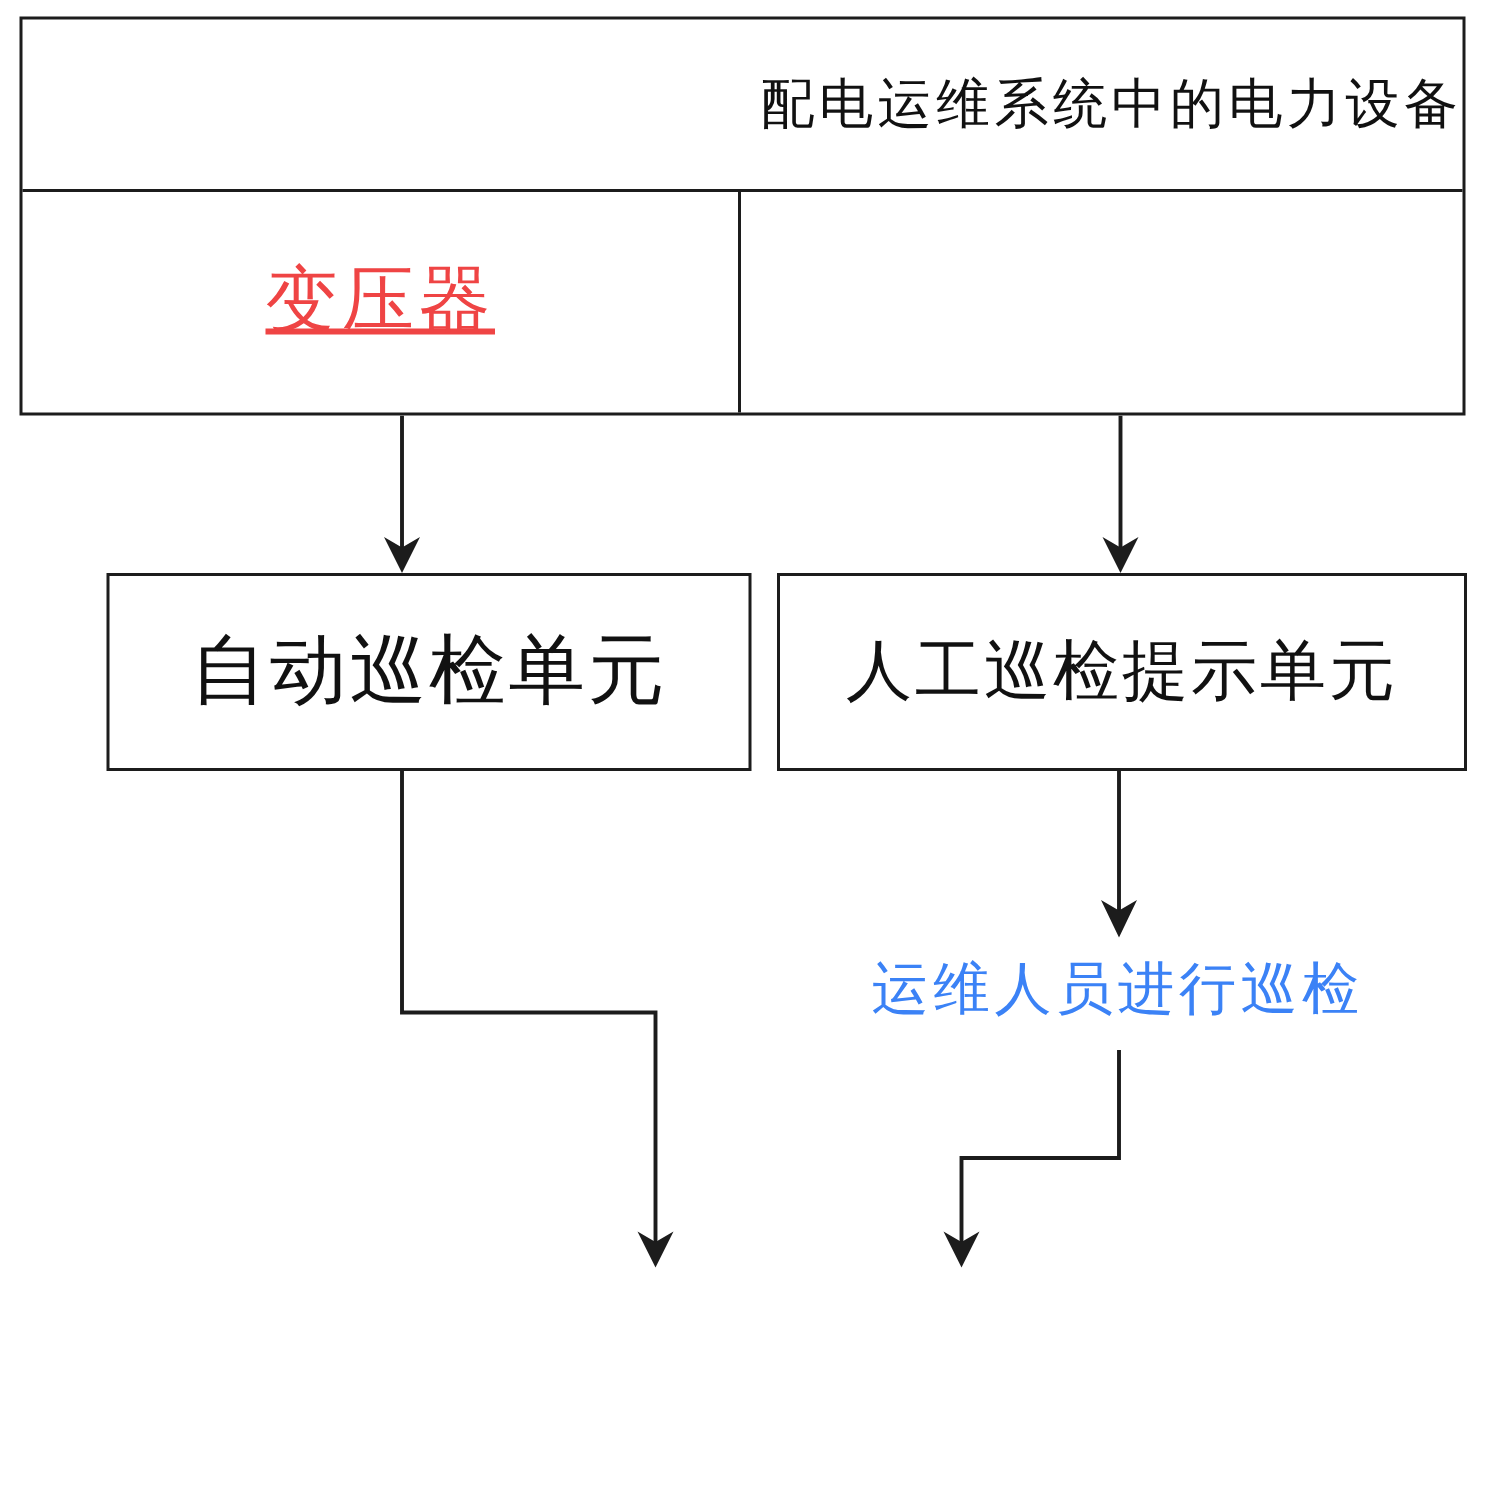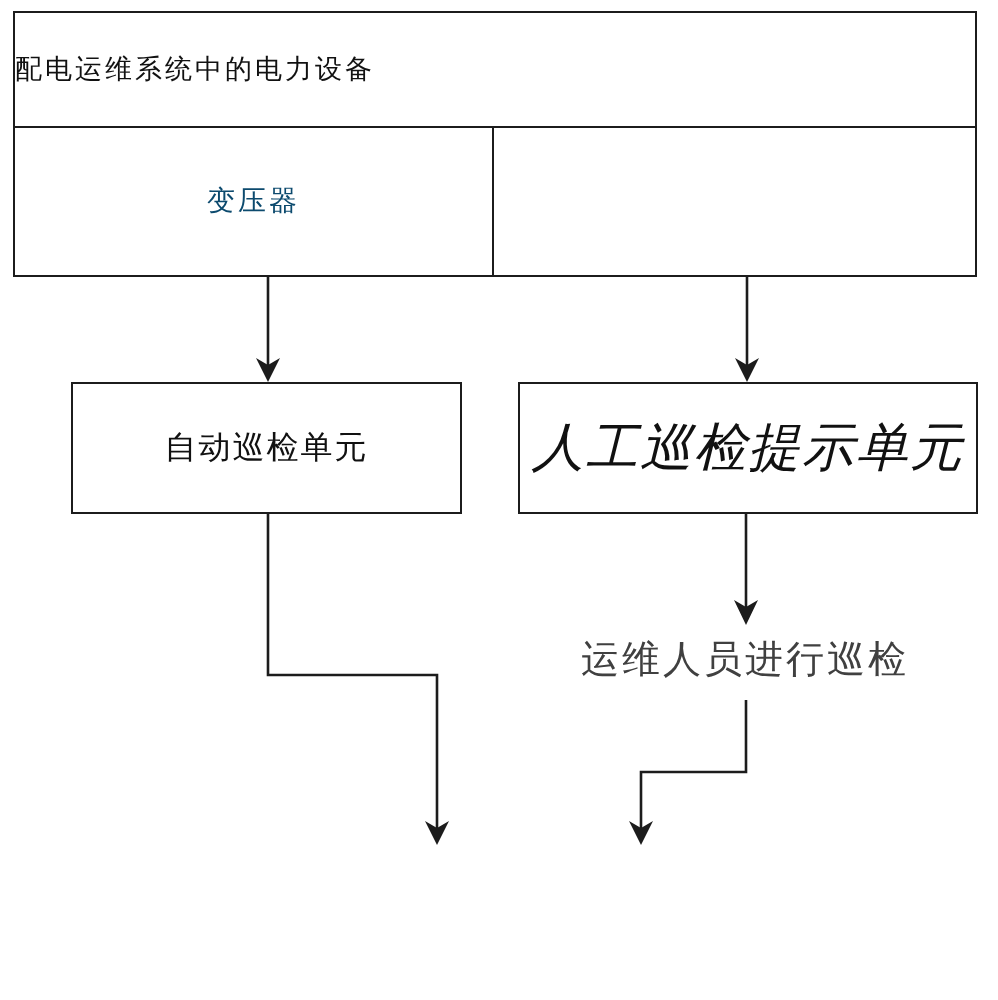--- a/index.html
+++ b/index.html
@@ -47,82 +47,82 @@
   #system-header {
     position: absolute;
     left: 0;
     top: 0;
     width: 100%;
     height: 115px;
     box-sizing: border-box;
     border-bottom: 2px solid #1c1c1c;
     display: flex;
     align-items: center;
-    justify-content: flex-start;
-    font-size: 27px;
+    justify-content: flex-end;
+    font-size: 36px;
     letter-spacing: 3px;
   }
   #system-split {
     position: absolute;
     left: 0;
     top: 115px;
     width: 100%;
     height: 147px;
     display: flex;
   }
   .sub-cell {
     flex: 0 0 auto;
     display: flex;
     align-items: center;
     justify-content: center;
-    font-size: 28px;
+    font-size: 48px;
     letter-spacing: 3px;
     box-sizing: border-box;
-    color: #0c4a6e;
+    color: #ef4444;
+    text-decoration: underline;
   }
   #cell-transformer {
     width: 479px;
     border-right: 2px solid #1c1c1c;
   }
   #cell-other-equipment {
     width: 481px;
   }
 
   #box-auto-inspect {
     left: 71px;
     top: 382px;
-    width: 391px;
+    width: 430px;
     height: 132px;
-    font-size: 32px;
+    font-size: 51px;
   }
   #box-manual-prompt {
     left: 518px;
     top: 382px;
     width: 460px;
     height: 132px;
-    font-size: 52px;
-    font-style: italic;
+    font-size: 44px;
   }
   #box-fault-alarm {
     left: 317px;
     top: 845px;
     width: 388px;
     height: 130px;
     font-size: 38px;
   }
 
   #label-staff-inspect {
     position: absolute;
     left: 505px;
     top: 634px;
     width: 480px;
     text-align: center;
     font-size: 38px;
     letter-spacing: 3px;
-    color: #404040;
+    color: #3b82f6;
     white-space: nowrap;
   }
 
   #edges {
     position: absolute;
     left: 0;
     top: 0;
     width: 998px;
     height: 1000px;
     pointer-events: none;

